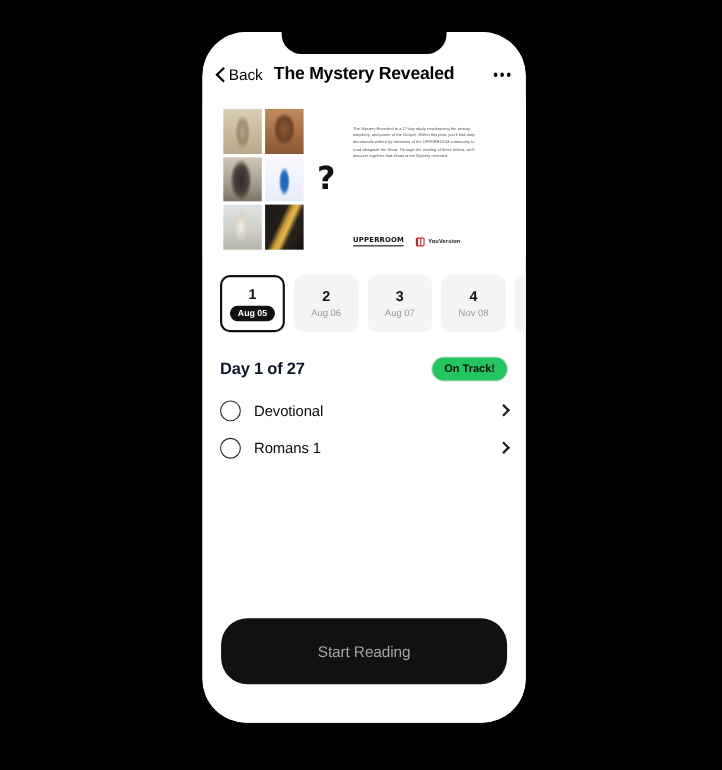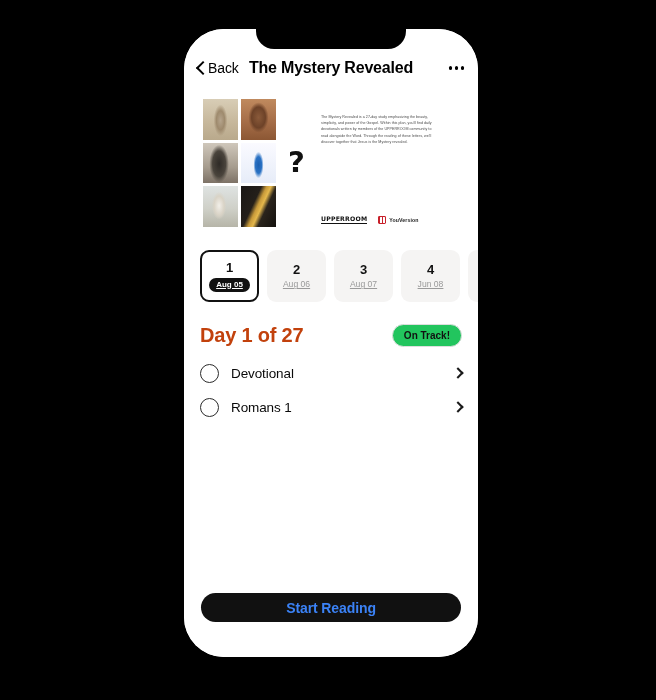--- a/index.html
+++ b/index.html
@@ -262,21 +262,20 @@
     font-size: 13px;
     font-weight: 700;
     color: #111;
     line-height: 1;
   }
   .day-chip .date {
     font-size: 8.6px;
     color: #9a9a9a;
     font-weight: 400;
     line-height: 1;
-    text-decoration: underline;
   }
   .day-chip.active {
     background: #ffffff;
     border: 2px solid #111111;
   }
   .day-chip.active .date {
     background: #111111;
     color: #ffffff;
     border-radius: 9px;
     padding: 3px 7px;
@@ -288,23 +287,23 @@
   .day-header {
     position: absolute;
     top: 293px; left: 0; right: 0;
     height: 26px;
     display: flex;
     align-items: center;
     justify-content: space-between;
     padding: 0 16px;
   }
   .day-title {
-    font-size: 20px;
-    font-weight: 700;
-    color: #c2410c;
+    font-size: 15px;
+    font-weight: 700;
+    color: #0f172a;
     letter-spacing: -0.2px;
   }
   .track-badge {
     border: 1px solid #dedede;
     border-radius: 13px;
     padding: 5px 11px;
     font-size: 10px;
     font-weight: 700;
     color: #111;
     background: #22c55e;
@@ -347,26 +346,26 @@
     border-right: 2px solid #1a1a1a;
     border-top: 2px solid #1a1a1a;
     transform: rotate(45deg);
   }
 
   
   .cta {
     position: absolute;
     left: 17px; right: 17px;
     bottom: 35px;
-    height: 29px;
+    height: 60px;
     background: #111111;
     border-radius: 24px;
-    color: #3b82f6;
+    color: #a3a3a3;
     font-size: 14px;
-    font-weight: 700;
+    font-weight: 400;
     display: flex;
     align-items: center;
     justify-content: center;
     cursor: pointer;
     letter-spacing: -0.1px;
   }
 </style>
 </head>
 <body>
 
@@ -422,21 +421,21 @@
           <div class="day-chip">
             <div class="num">2</div>
             <div class="date">Aug 06</div>
           </div>
           <div class="day-chip">
             <div class="num">3</div>
             <div class="date">Aug 07</div>
           </div>
           <div class="day-chip">
             <div class="num">4</div>
-            <div class="date">Jun 08</div>
+            <div class="date">Nov 08</div>
           </div>
           <div class="day-chip"></div>
         </div>
 
       <div class="day-header">
         <div class="day-title">Day 1 of 27</div>
         <div class="track-badge">On Track!</div>
       </div>
 
       <div class="tasks">

